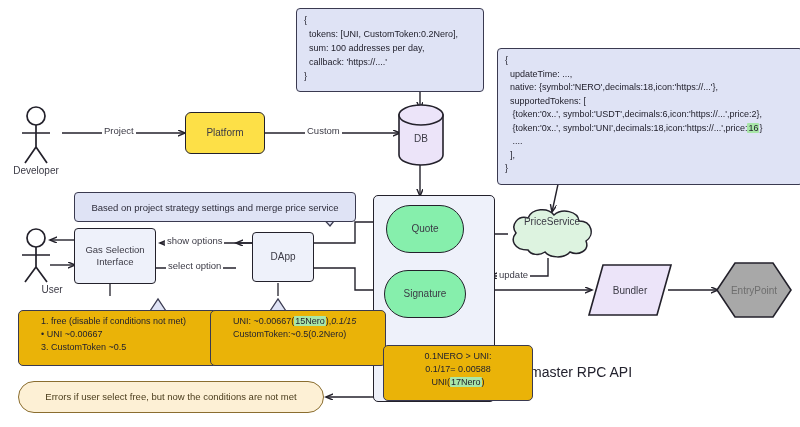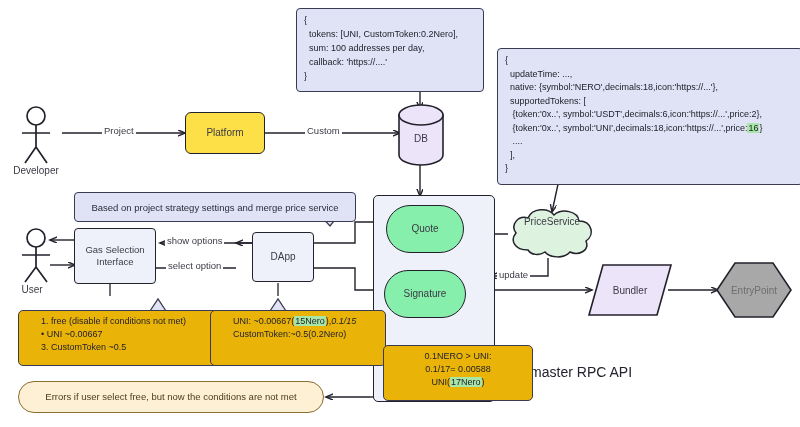--- a/index.html
+++ b/index.html
@@ -216,21 +216,21 @@
     <path d="M17,3 L85,3 L71,53 L3,53 Z" fill="#ece4f9" stroke="#23212b" stroke-width="1.6"></path>
   </svg>
   <div class="shape-label" style="left:586px; top:262px; width:88px; height:56px;">Bundler</div>
 
   <svg class="shape-svg" style="left:714px; top:260px; width:80px; height:60px;" viewBox="0 0 80 60">
     <path d="M21,3 L59,3 L77,30 L59,57 L21,57 L3,30 Z" fill="#a8a8a8" stroke="#23212b" stroke-width="1.6"></path>
   </svg>
   <div class="shape-label" style="left:714px; top:260px; width:80px; height:60px; color:#6e6e6e;">EntryPoint</div>
 
   <div class="actor-label" style="left:4px; top:165px; width:64px;">Developer</div>
-  <div class="actor-label" style="left:0; top:284px; width:64px;text-align:center;">User</div>
+  <div class="actor-label" style="left:20px; top:284px; width:64px;text-align:center;">User</div>
 
   <div class="node box-rect lav" style="left:185px; top:112px; width:80px; height:42px; font-size:10px;">
     <span>Platform</span>
   </div>
 
   <div class="node box-rect bluegrey" style="left:74px; top:228px; width:82px; height:56px; font-size:9.5px; flex-direction:column;">
     <span>Gas Selection</span>
     <span>Interface</span>
   </div>
 

